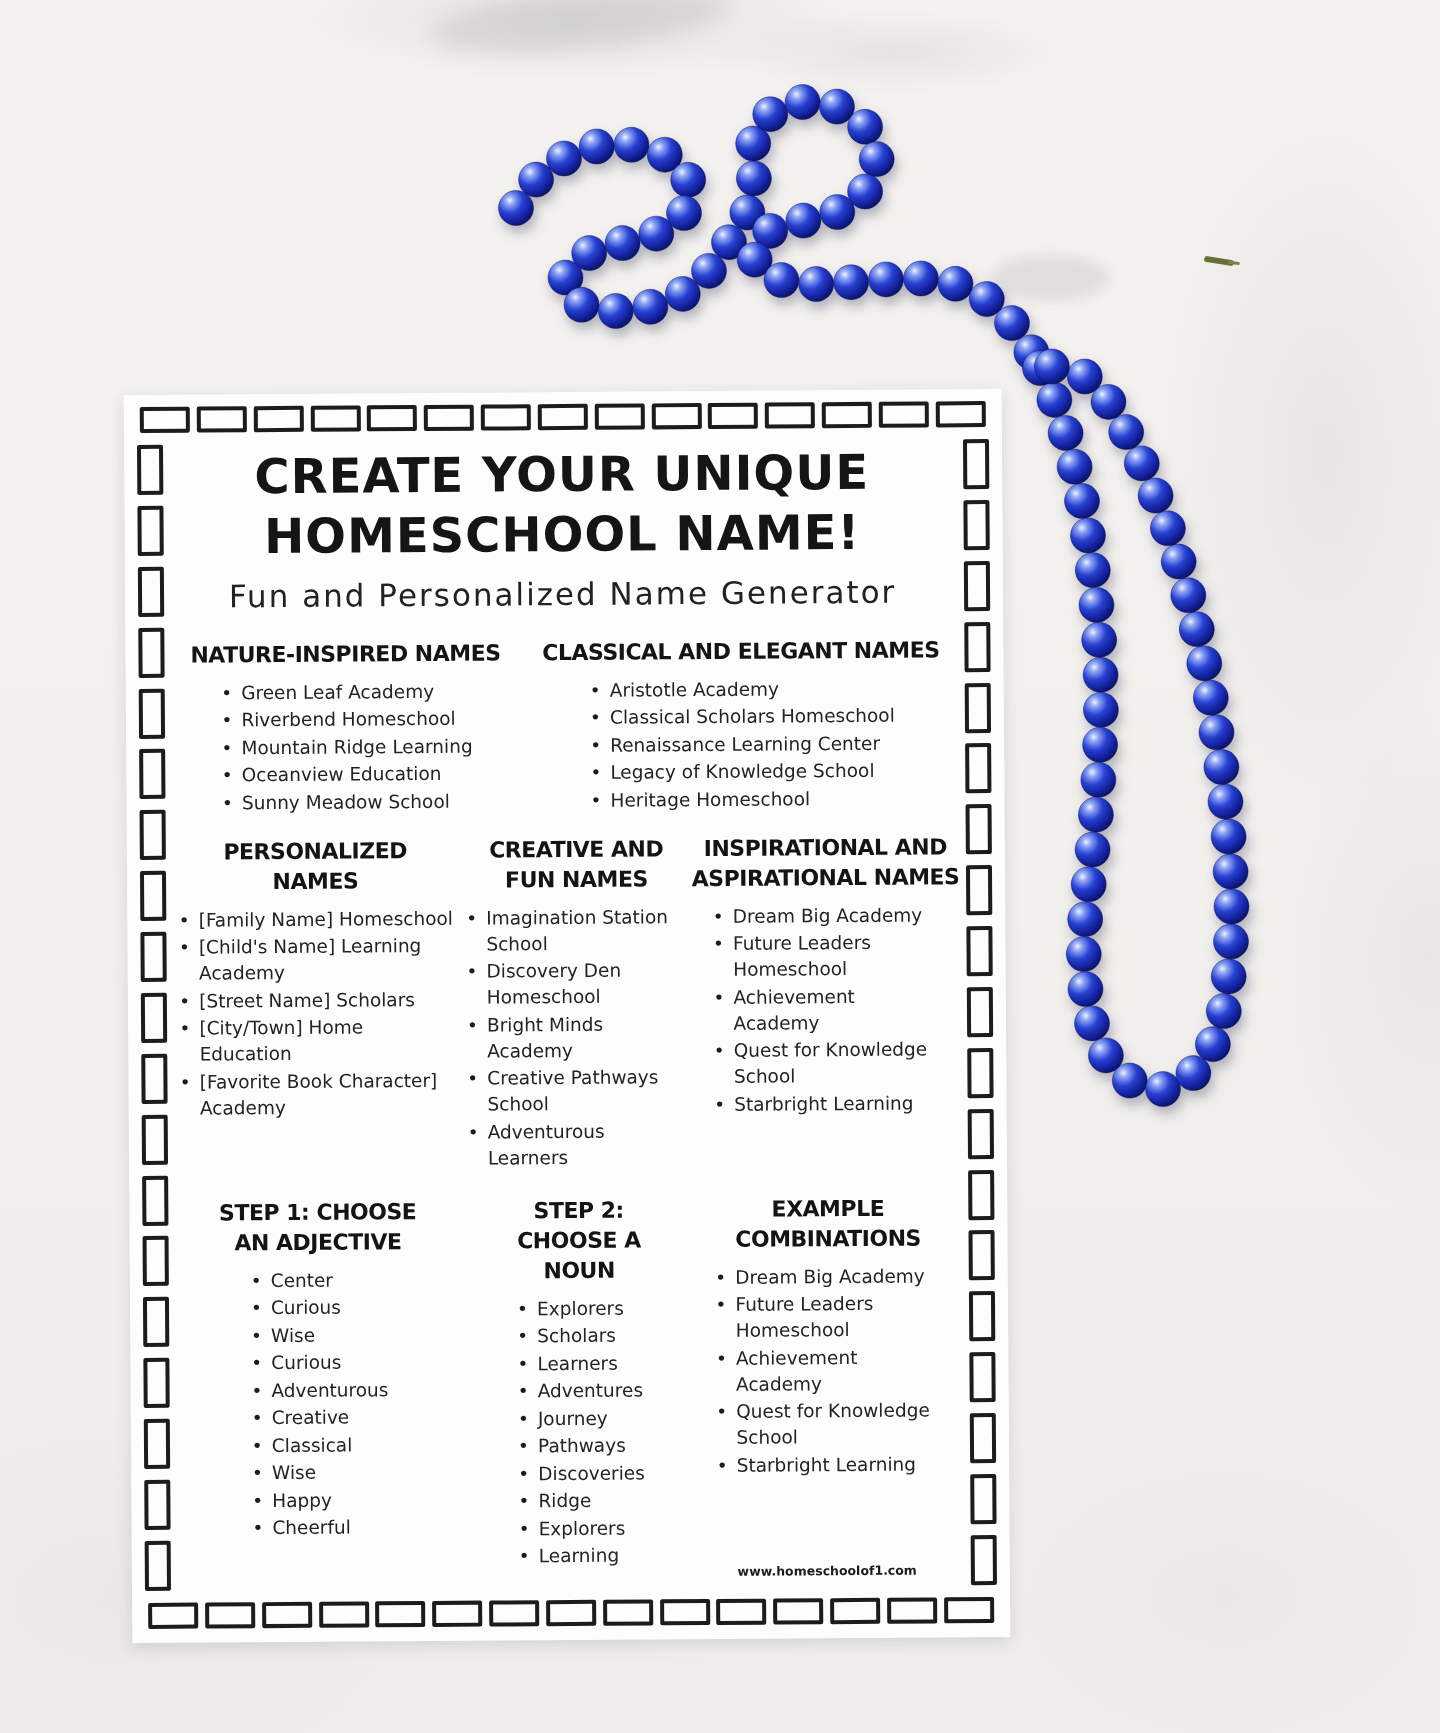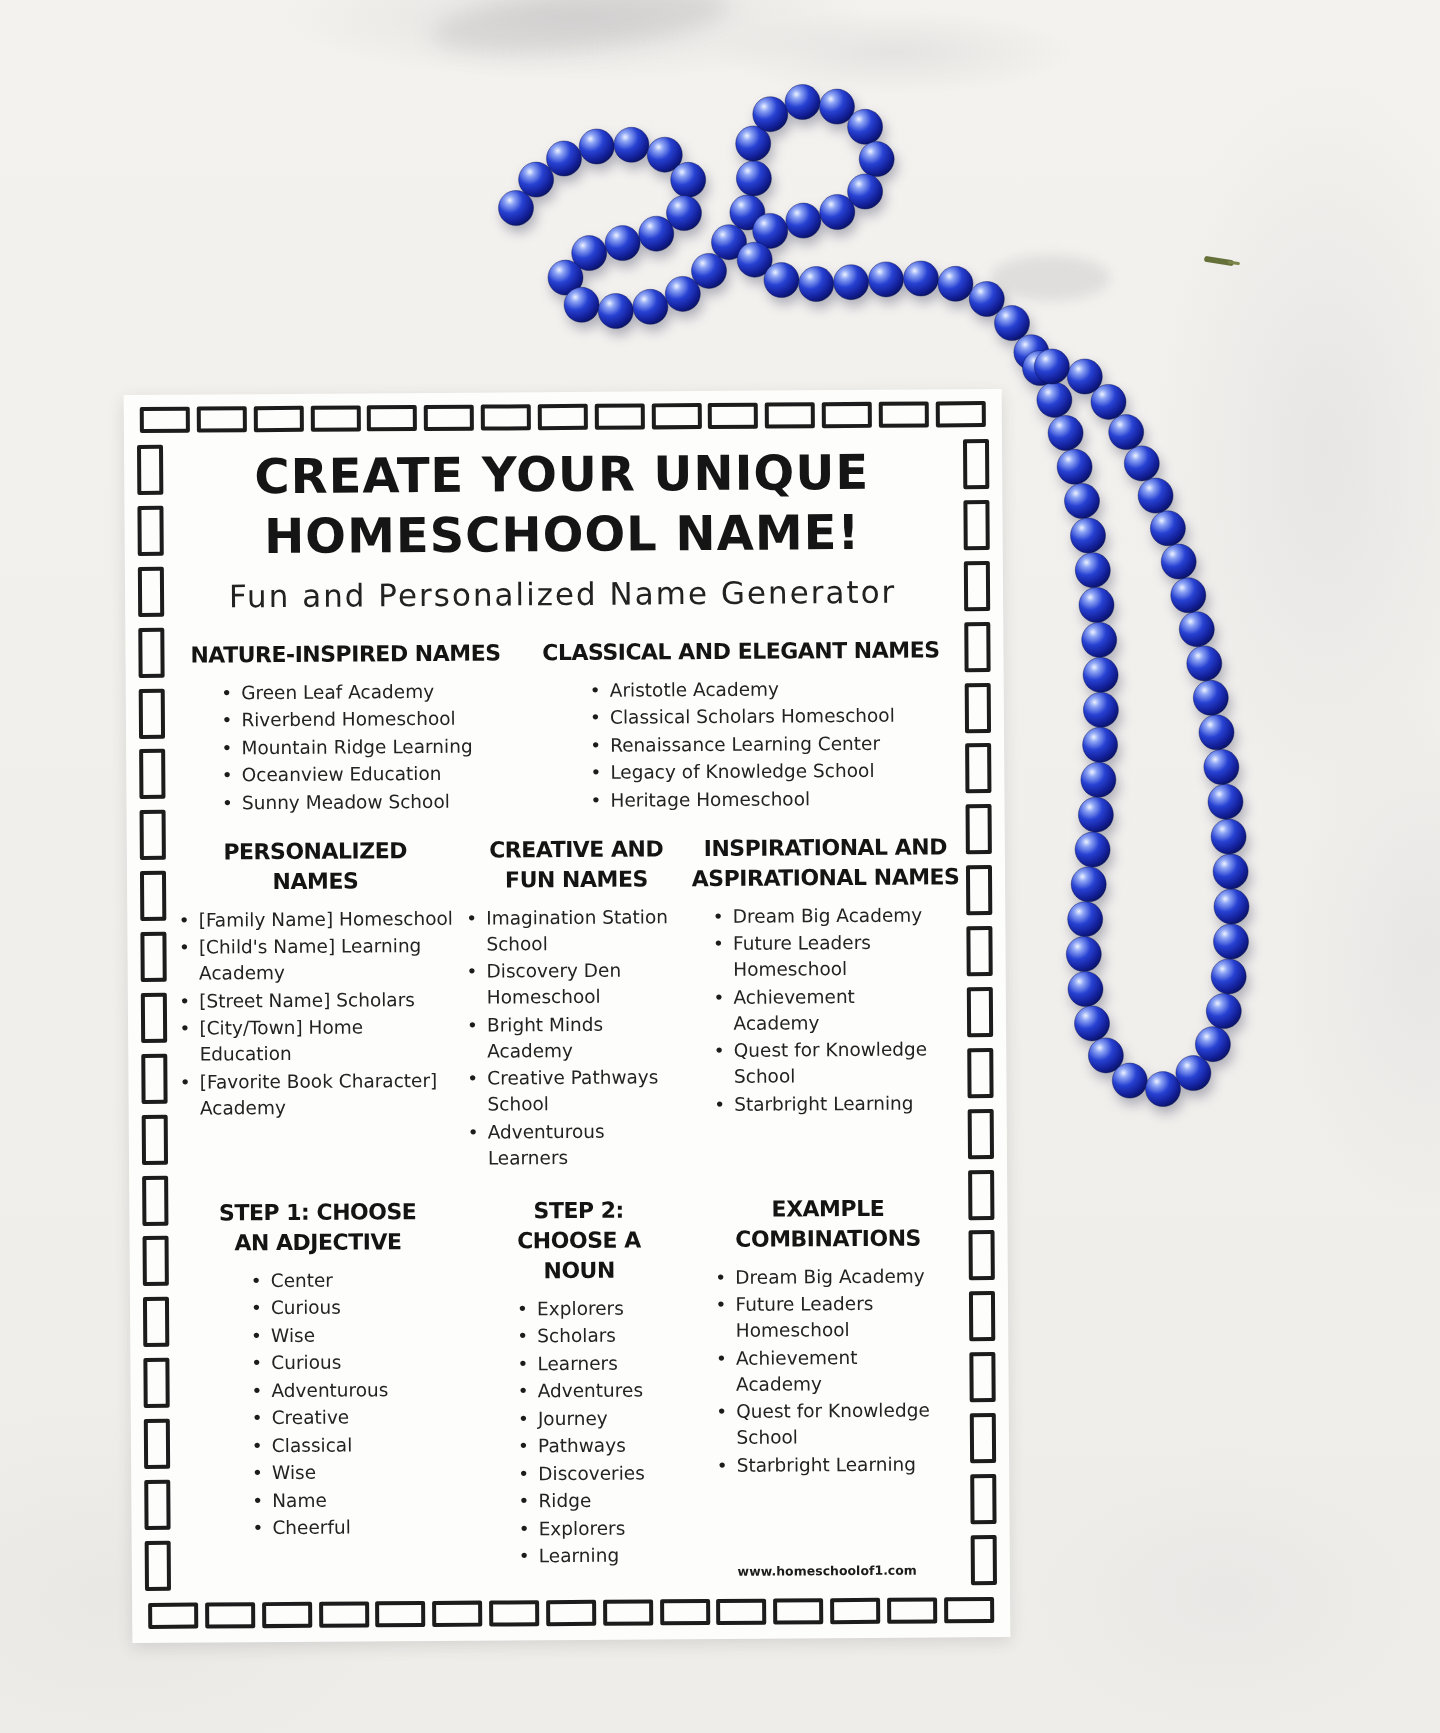--- a/index.html
+++ b/index.html
@@ -222,21 +222,21 @@
           <h2 class="w-step1">STEP 1: CHOOSE AN ADJECTIVE</h2>
           <ul>
               <li>Center</li>
               <li>Curious</li>
               <li>Wise</li>
               <li>Curious</li>
               <li>Adventurous</li>
               <li>Creative</li>
               <li>Classical</li>
               <li>Wise</li>
-              <li>Name</li>
+              <li>Happy</li>
               <li>Cheerful</li>
             </ul>
         </div>
         <div class="col c2">
           <h2 class="w-step2">STEP 2: CHOOSE A NOUN</h2>
           <ul>
               <li>Explorers</li>
               <li>Scholars</li>
               <li>Learners</li>
               <li>Adventures</li>

